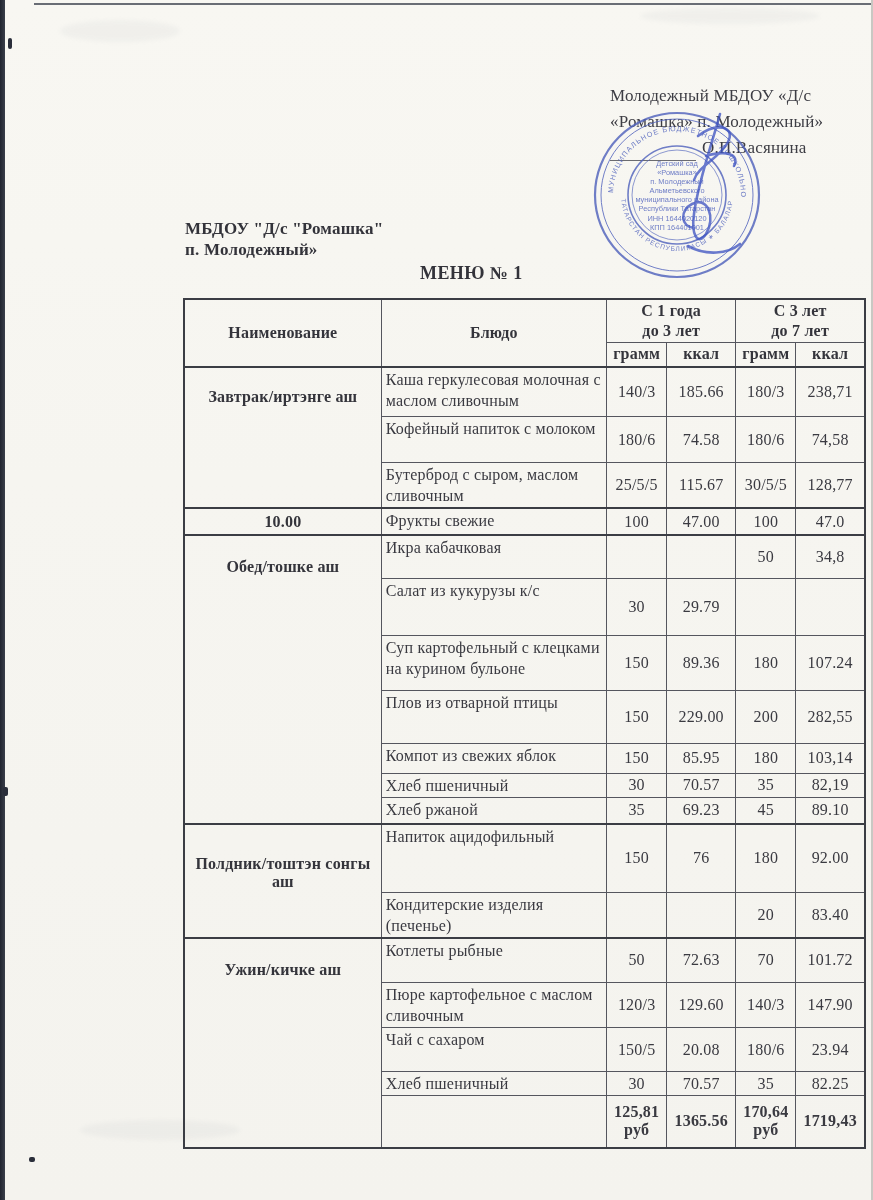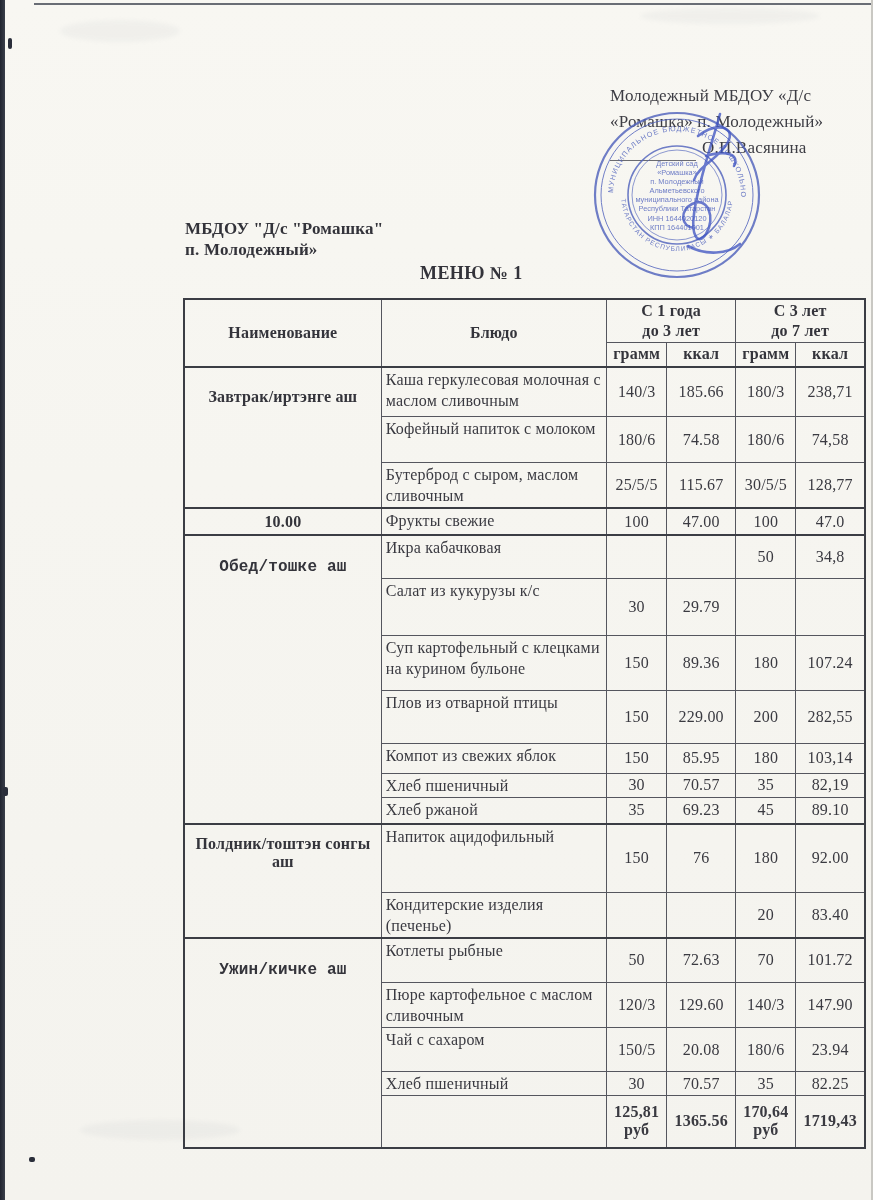--- a/index.html
+++ b/index.html
@@ -34,21 +34,21 @@
     border-collapse:collapse;table-layout:fixed;width:683px;
     font-size:16px;color:#3a3a41;letter-spacing:.2px;
   }
   table.menu td,table.menu th{
     border:1.4px solid #55565e;
     padding:1px 4px;overflow:hidden;
   }
   table.menu{border:2.6px solid #3b3d44;}
   table.menu th{font-weight:bold;color:#34343b;vertical-align:middle;text-align:center;}
   td.sec{font-weight:bold;text-align:center;vertical-align:top;color:#34343b;}
-  td.sec.pt20{padding-top:20px;} td.sec.pt22{padding-top:22px;font-family:Liberation Mono, monospace;} td.sec.pt26{padding-top:10px;}
+  td.sec.pt20{padding-top:20px;} td.sec.pt22{padding-top:22px;} td.sec.pt26{padding-top:30px;}
   td.sec.mid{vertical-align:middle;padding-top:1px;}
   td.dish{vertical-align:top;padding-top:2px;line-height:21px;margin-left:16px;}
   td.num{text-align:center;vertical-align:middle;}
   tr.sb>td{border-top:2.6px solid #3b3d44;}
   tr.total td{font-weight:bold;}
   .hdr2{display:block;line-height:20px;}
 
   
   .stamp{position:absolute;left:582px;top:100px;width:190px;height:190px;opacity:.82;}
   .signature{position:absolute;left:636px;top:96px;width:150px;height:190px;opacity:.9;}

